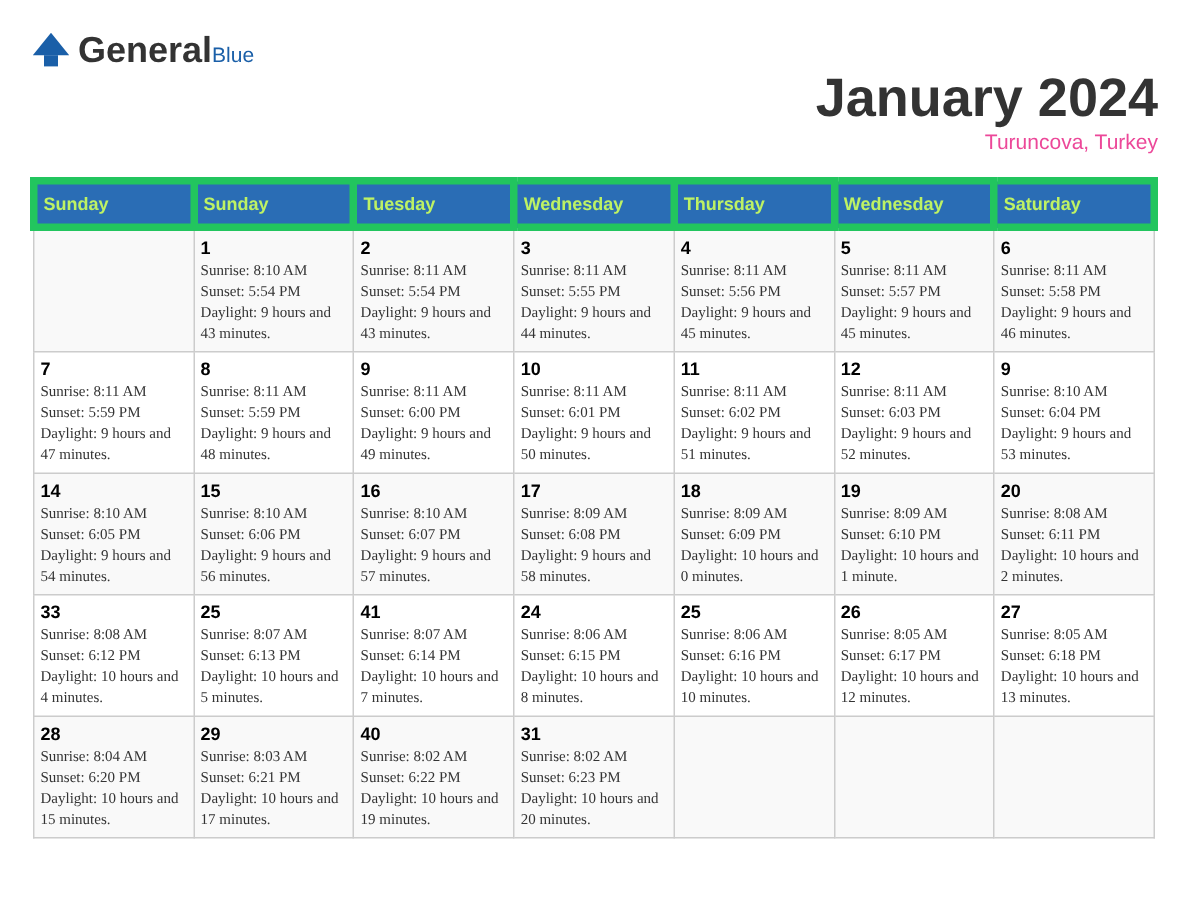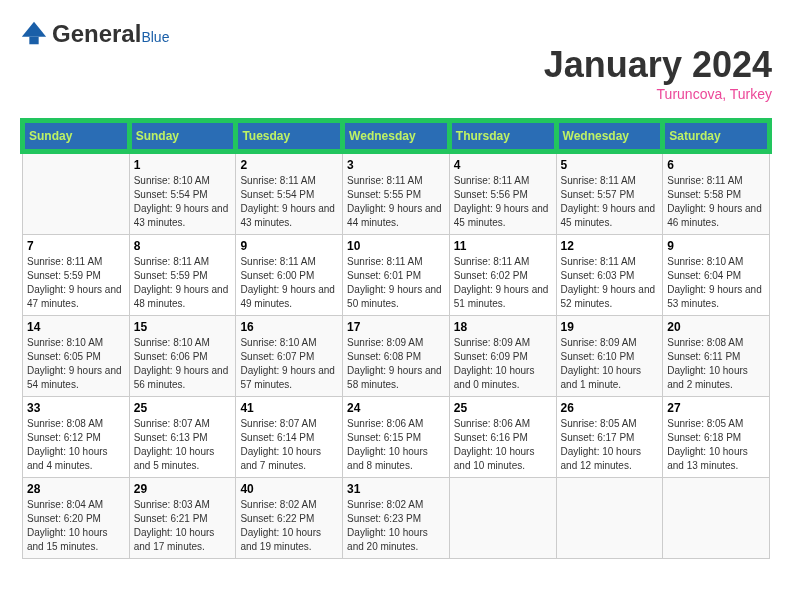--- a/index.html
+++ b/index.html
@@ -61,20 +61,21 @@
     tbody tr td .day-number {
       font-weight: bold;
       font-size: 12px;
       margin-bottom: 2px;
       display: block;
     }
     tbody tr td .day-info {
       color: #333;
       font-size: 10px;
       line-height: 1.4;
+      font-family: Liberation Serif, serif;
     }
     tbody tr:nth-child(odd) td {
       background-color: #f9f9f9;
     }
     tbody tr:nth-child(even) td {
       background-color: #fff;
     }
     .empty-cell {
       background-color: #f9f9f9;
     }

